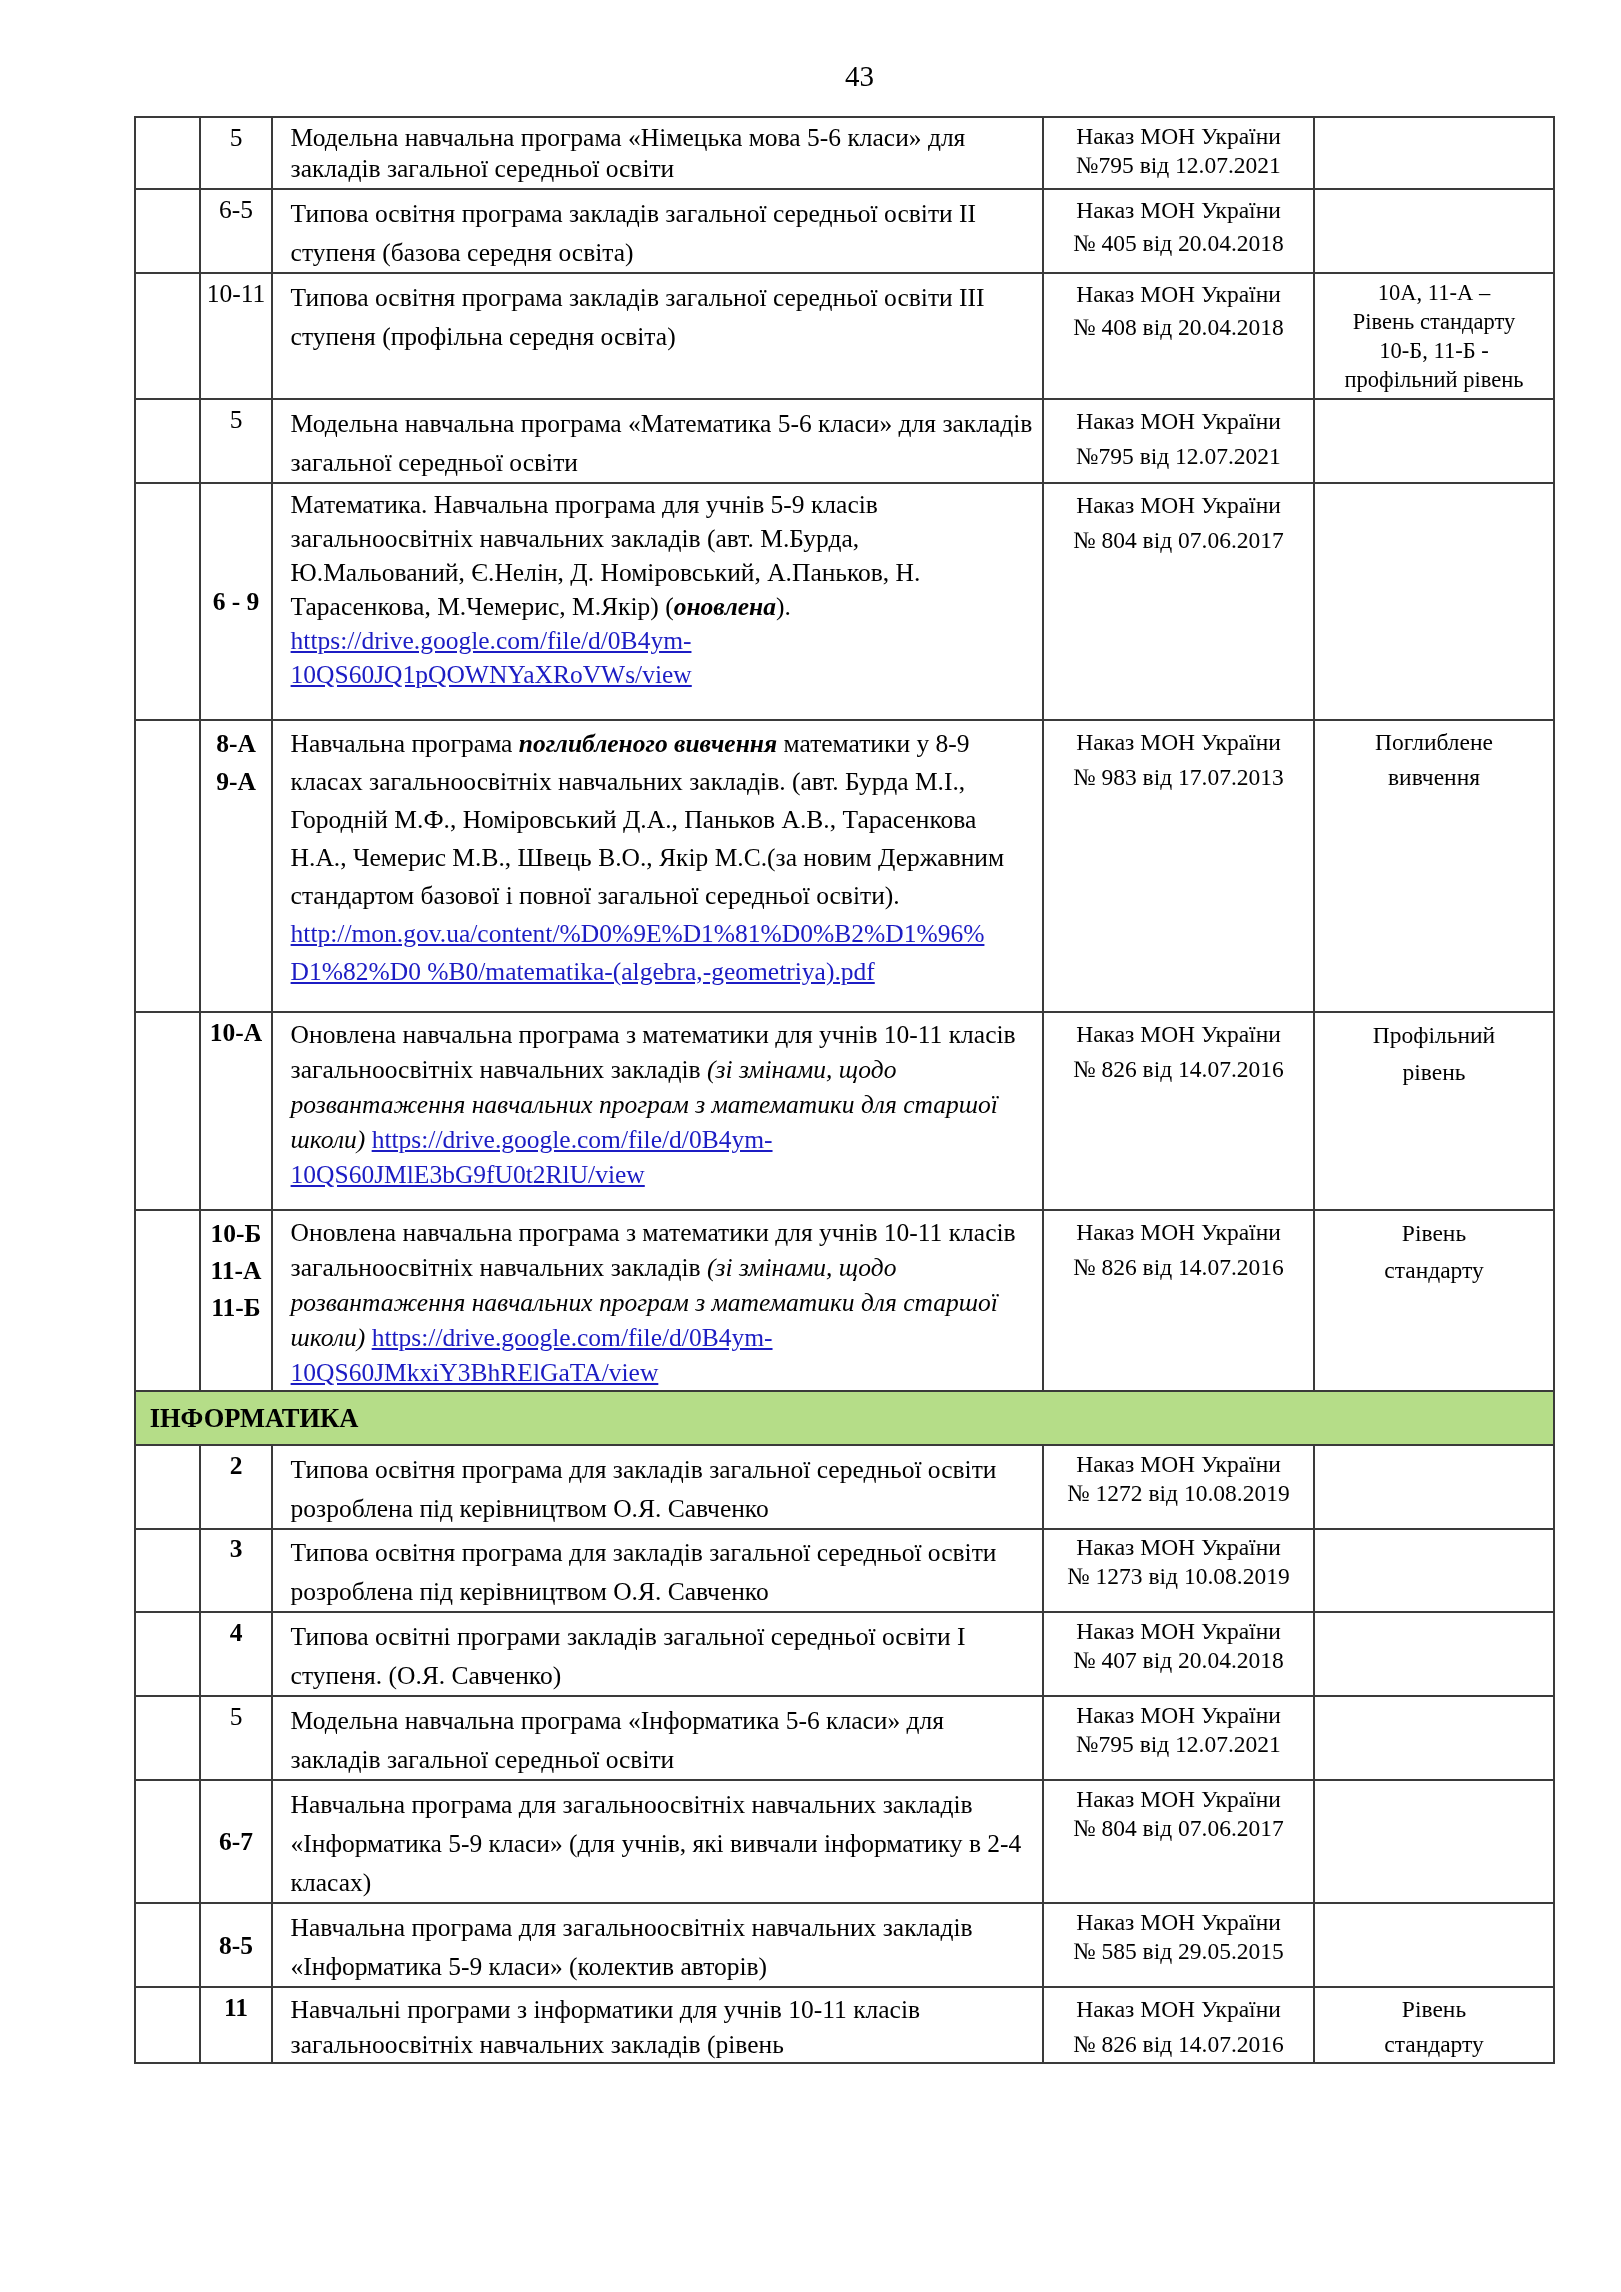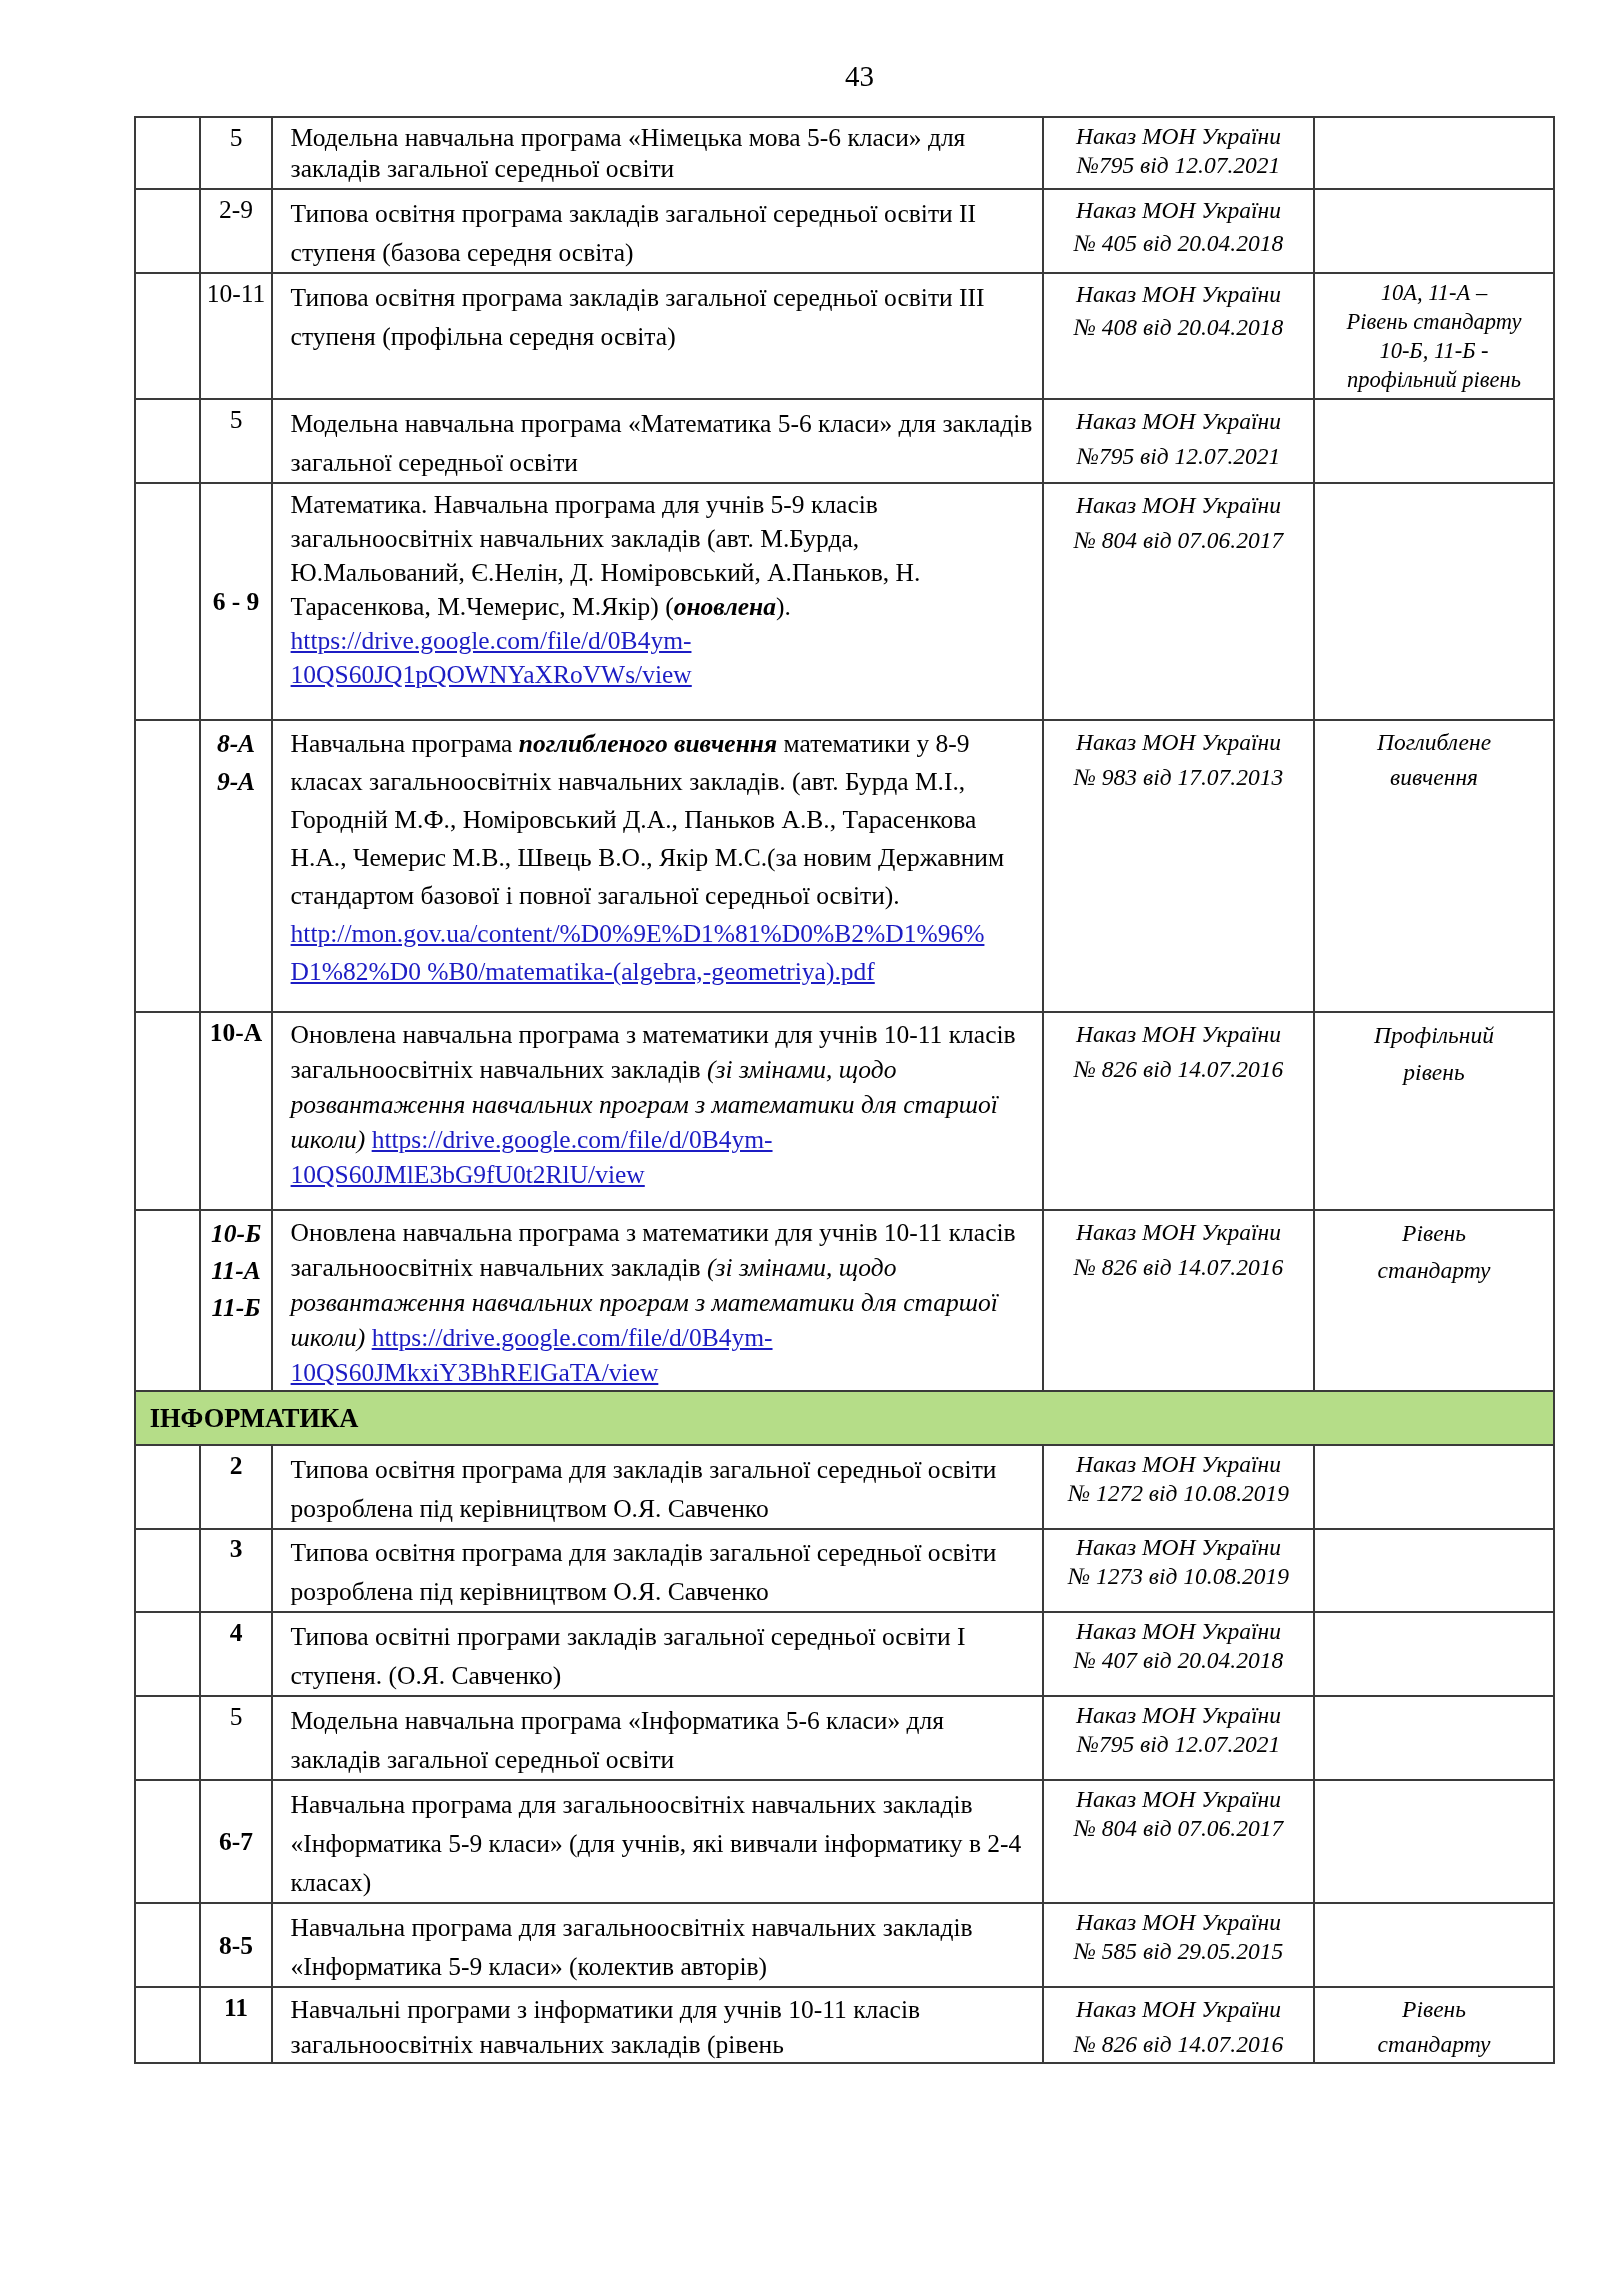--- a/index.html
+++ b/index.html
@@ -19,21 +19,21 @@
   td.c1.mid { vertical-align: middle; padding-top: 0 !important; }
   .bold { font-weight: bold; }
   tr.section td { background: #b5dd88; font-weight: bold; font-size: 26.5px; line-height: 35px;
                   padding: 2px 13.7px 0 13.7px !important; vertical-align: middle; }
   .spaced td.c2 { line-height: 39px; border-radius: 11px; }
   .wide td.c2 { line-height: 38px; }
   .wide td.c3, .wide td.c4 { line-height: 35px !important; }
   a.link { color: #1c1cc4; text-decoration: underline; }
   .ital { font-style: italic; }
   .bi { font-style: italic; font-weight: bold; }
-  .grade-line { display: block; font-style: italic; }
+  .grade-line { display: block; }
 </style>
 </head>
 <body>
 
 <div class="page-number">43</div>
 
 <table class="programs">
   <tbody>
 
     <tr style="height:72px">
@@ -41,21 +41,21 @@
       <td class="c1">5</td>
       <td class="c2">Модельна навчальна програма «Німецька мова 5-6 класи» для закладів загальної середньої освіти</td>
       <td class="c3">
         <span class="grade-line">Наказ МОН України</span>
         <span class="grade-line">№795 від 12.07.2021</span>
       </td>
       <td class="c4"></td>
     </tr>
     <tr class="spaced" style="height:80px">
       <td class="c0"></td>
-      <td class="c1">2-9</td>
+      <td class="c1">6-5</td>
       <td class="c2">Типова освітня програма закладів загальної середньої освіти ІІ ступеня (базова середня освіта)</td>
       <td class="c3" style="line-height:33px !important">
         <span class="grade-line">Наказ МОН України</span>
         <span class="grade-line">№ 405 від 20.04.2018</span>
       </td>
       <td class="c4"></td>
     </tr>
     <tr class="spaced" style="height:126px">
       <td class="c0"></td>
       <td class="c1">10-11</td>

